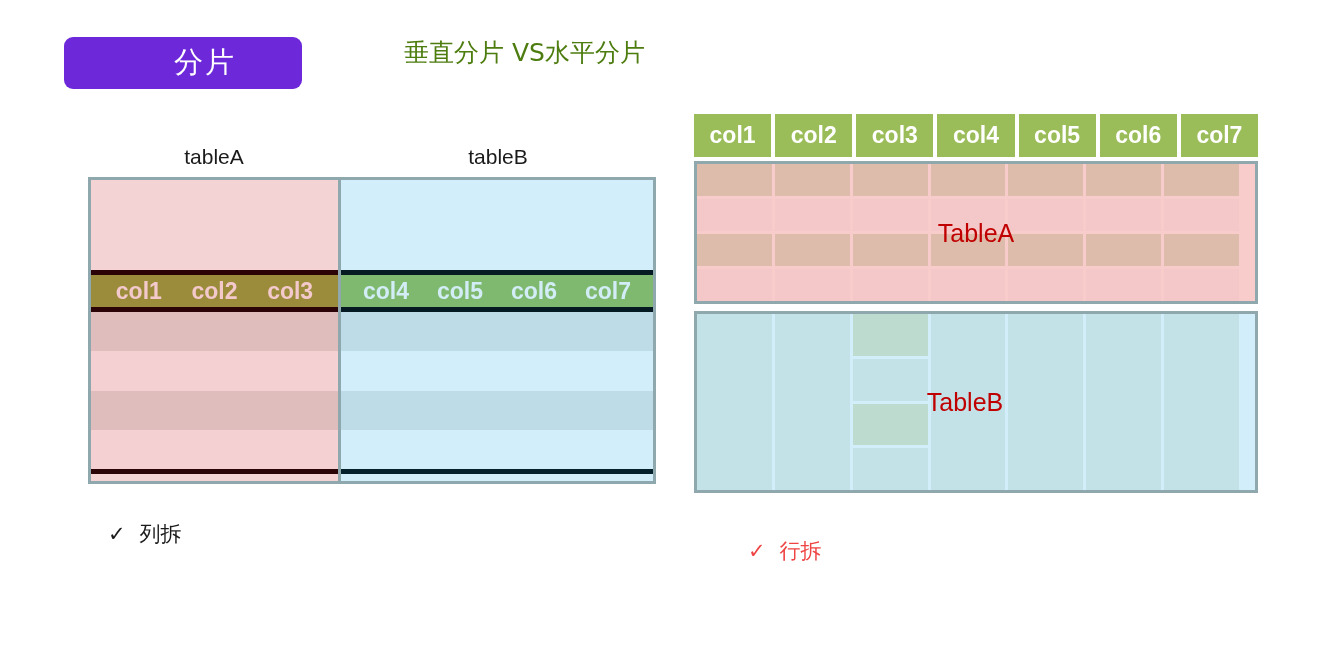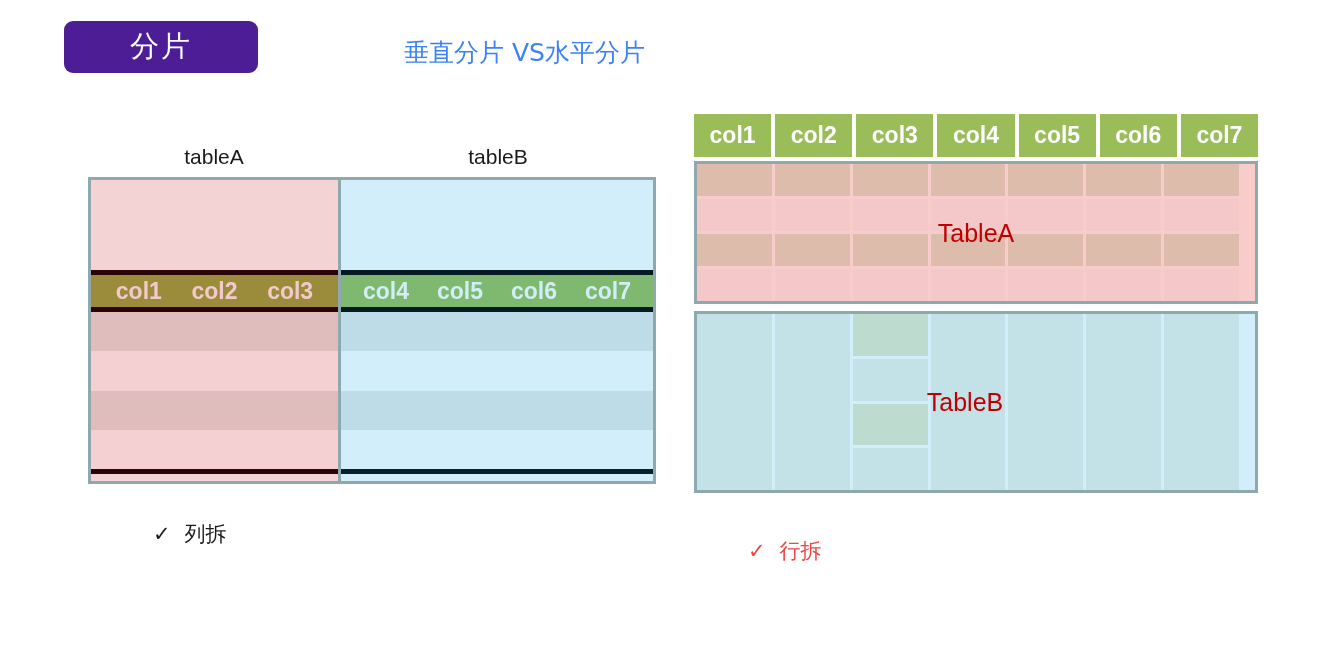--- a/index.html
+++ b/index.html
@@ -12,41 +12,42 @@
     height: 648px;
     position: relative;
     font-family: "Liberation Sans", "DejaVu Sans", sans-serif;
     overflow: hidden;
   }
 
   
   #title-badge {
     position: absolute;
     left: 64px;
-    top: 21px;
+    top: 37px;
     width: 194px;
     height: 52px;
     border-radius: 9px;
-    background: #4c1d95;
+    background: #6d28d9;
     display: flex;
     align-items: center;
     justify-content: center;
+    padding-left: 44px;
   }
   #title-badge .badge-text {
     color: #ffffff;
     font-size: 29px;
     font-family: "DejaVu Sans", "Liberation Sans", sans-serif;
     letter-spacing: 2px;
   }
   #subtitle {
     position: absolute;
     left: 404px;
     top: 36px;
     font-size: 25px;
-    color: #3b82f6;
+    color: #4d7c0f;
     font-family: "DejaVu Sans", "Liberation Sans", sans-serif;
     white-space: nowrap;
   }
 
   
   #left-diagram {
     position: absolute;
     left: 88px;
     top: 145px;
     width: 568px;
@@ -130,21 +131,20 @@
 
   
   #left-note {
     position: absolute;
     left: 108px;
     top: 520px;
     font-size: 21px;
     color: #1a1a1a;
     font-family: Liberation Serif, serif;
     white-space: nowrap;
-    margin-left: 45px;
   }
   #left-note .check { margin-right: 14px; }
 
   
   #right-diagram {
     position: absolute;
     left: 694px;
     top: 114px;
     width: 564px;
   }

